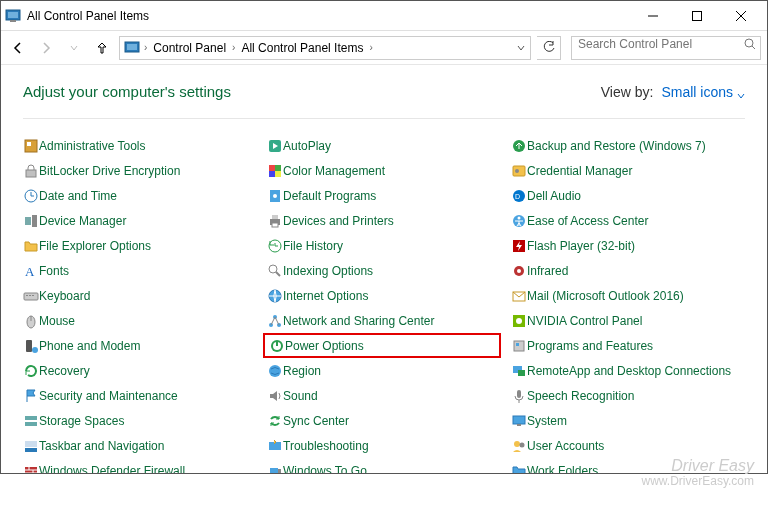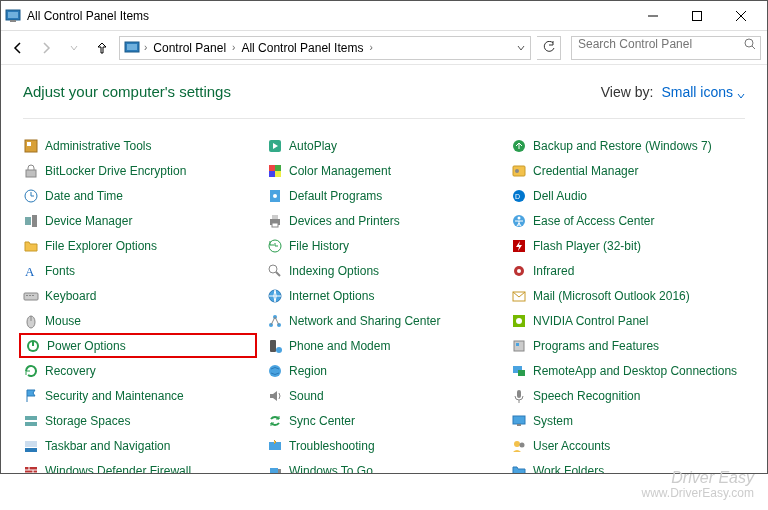--- a/index.html
+++ b/index.html
@@ -22,25 +22,25 @@
   .searchbox{width:190px;height:24px;border:1px solid #ccc;display:flex;align-items:flex-start;margin-left:4px;}
   .searchbox input{flex:1;border:none;outline:none;font-size:12px;color:#888;padding:0 6px;background:transparent;}
   .searchbox .sicon{width:24px;display:flex;align-items:center;justify-content:center;}
   .content{flex:1;padding:18px 22px 12px 22px; overflow:hidden;}
   .header-row{display:flex;align-items:center;justify-content:space-between;padding-bottom:18px;border-bottom:1px solid #e6e6e6;}
   .heading{color:#0a6b3a;font-size:15px;}
   .viewby{font-size:14px;display:flex;align-items:center;gap:8px;}
   .viewby .lbl{color:#333;}
   .viewby .val{color:#0066cc;display:flex;align-items:flex-end;gap:4px;}
   .grid{display:grid;grid-template-columns:repeat(3,1fr);column-gap:10px;row-gap:0;padding-top:14px;}
-  .item{height:25px;display:flex;align-items:center;gap:6px;cursor:default;}
+  .item{height:25px;display:flex;align-items:center;cursor:default;}
   .item .ic{width:16px;height:16px;flex-shrink:0;display:flex;align-items:center;justify-content:center;}
   .item .txt{color:#0a6b3a;font-size:12px;white-space:nowrap;}
   .highlight{border:2.5px solid #e20000;padding:0 4px;margin-left:-4px;box-sizing:content-box;height:21px;}
-  .watermark{position:absolute;right:14px;bottom:10px;color:#ccc;font-size:16px;font-style:italic;text-align:right;line-height:1.1;}
+  .watermark{position:absolute;right:14px;bottom:22px;color:#ccc;font-size:16px;font-style:italic;text-align:right;line-height:1.1;}
   .watermark .sub{font-size:12px;font-style:normal;}
   svg{display:block;}
 </style>
 </head>
 <body>
 <div class="window">
 
 <div class="titlebar">
   <span class="app-icon">
     <svg width="16" height="16">
@@ -360,38 +360,38 @@
         </div>
         <div class="item">
           <span class="ic">
             <svg width="16" height="16">
               <rect x="2" y="2" width="12" height="12" fill="#76b900"></rect>
               <circle cx="8" cy="8" r="3" fill="#fff"></circle>
             </svg>
           </span>
           <span class="txt">NVIDIA Control Panel</span>
         </div>
+        <div class="item">
+          <span class="ic">
+            <svg width="16" height="16">
+              <rect x="3" y="2" width="6" height="12" rx="1" fill="#555"></rect>
+              <circle cx="12" cy="12" r="3" fill="#4aa3e0"></circle>
+            </svg>
+          </span>
+          <span class="txt">Phone and Modem</span>
+        </div>
         <div class="item highlight">
           <span class="ic">
             <svg width="16" height="16">
               <circle cx="8" cy="8" r="6" fill="#2a9d4e"></circle>
               <circle cx="8" cy="8" r="4" fill="#fff"></circle>
               <path d="M8 4 v4" stroke="#2a9d4e" stroke-width="2"></path>
             </svg>
           </span>
           <span class="txt">Power Options</span>
-        </div>
-        <div class="item">
-          <span class="ic">
-            <svg width="16" height="16">
-              <rect x="3" y="2" width="6" height="12" rx="1" fill="#555"></rect>
-              <circle cx="12" cy="12" r="3" fill="#4aa3e0"></circle>
-            </svg>
-          </span>
-          <span class="txt">Phone and Modem</span>
         </div>
         <div class="item">
           <span class="ic">
             <svg width="16" height="16">
               <rect x="3" y="3" width="10" height="10" fill="#ccc" stroke="#888"></rect>
               <rect x="5" y="5" width="3" height="3" fill="#4aa3e0"></rect>
             </svg>
           </span>
           <span class="txt">Programs and Features</span>
         </div>

